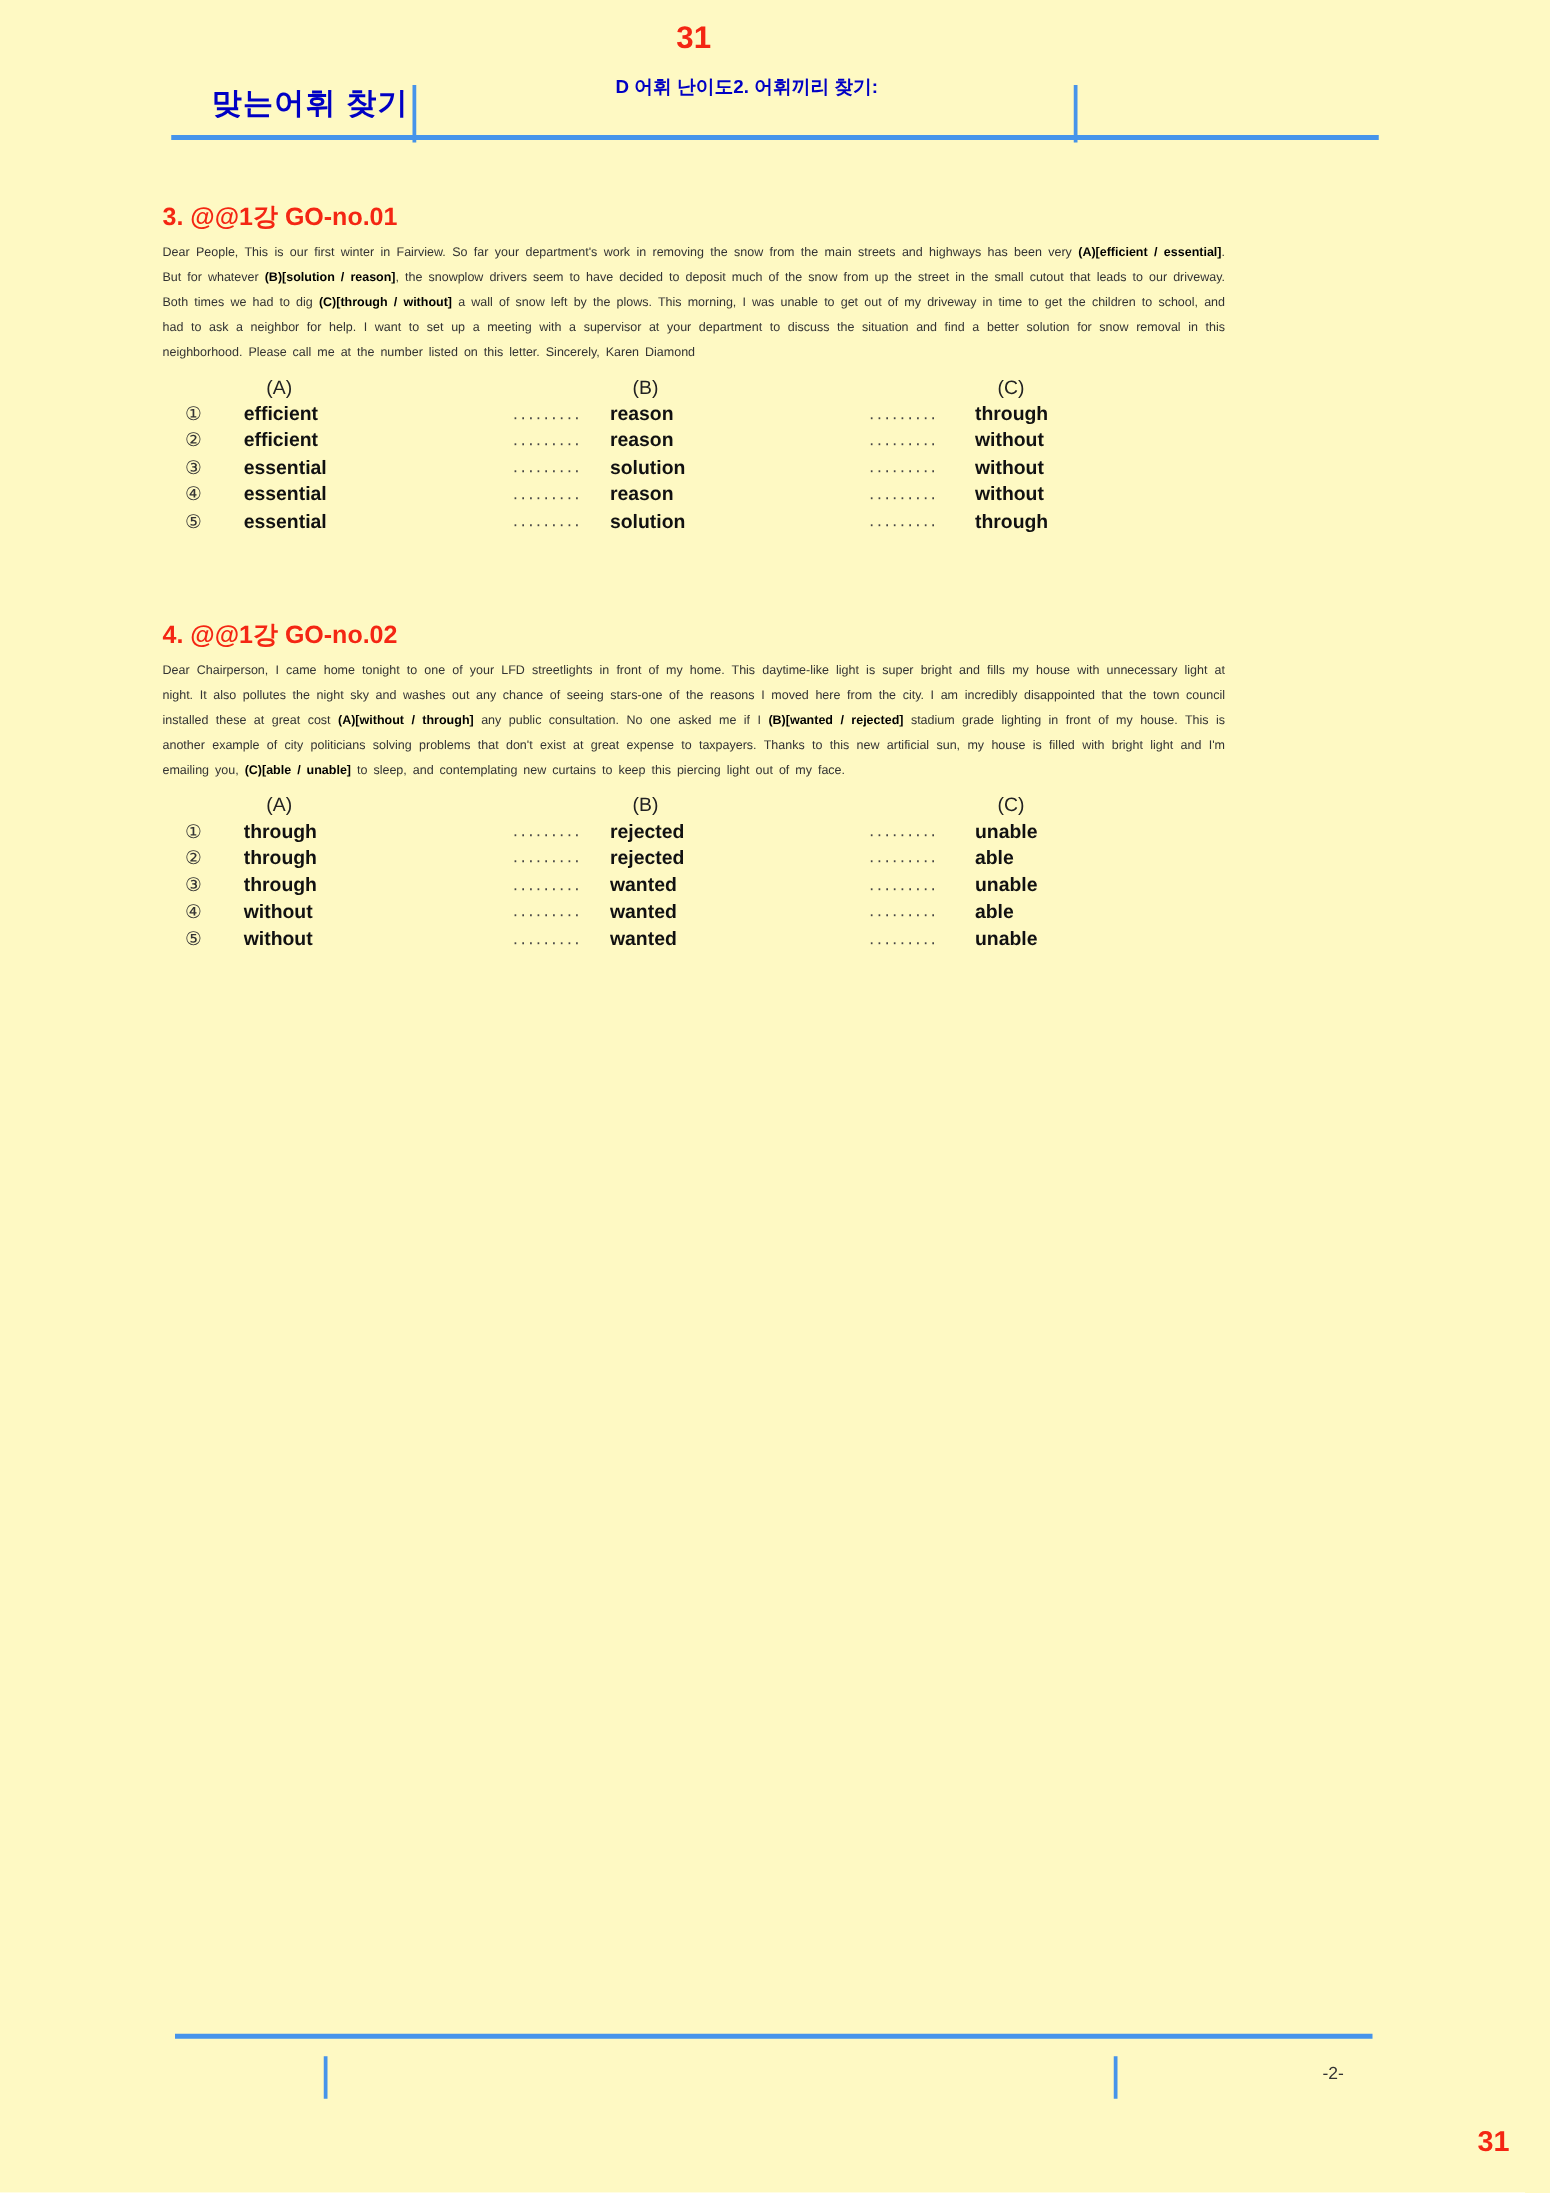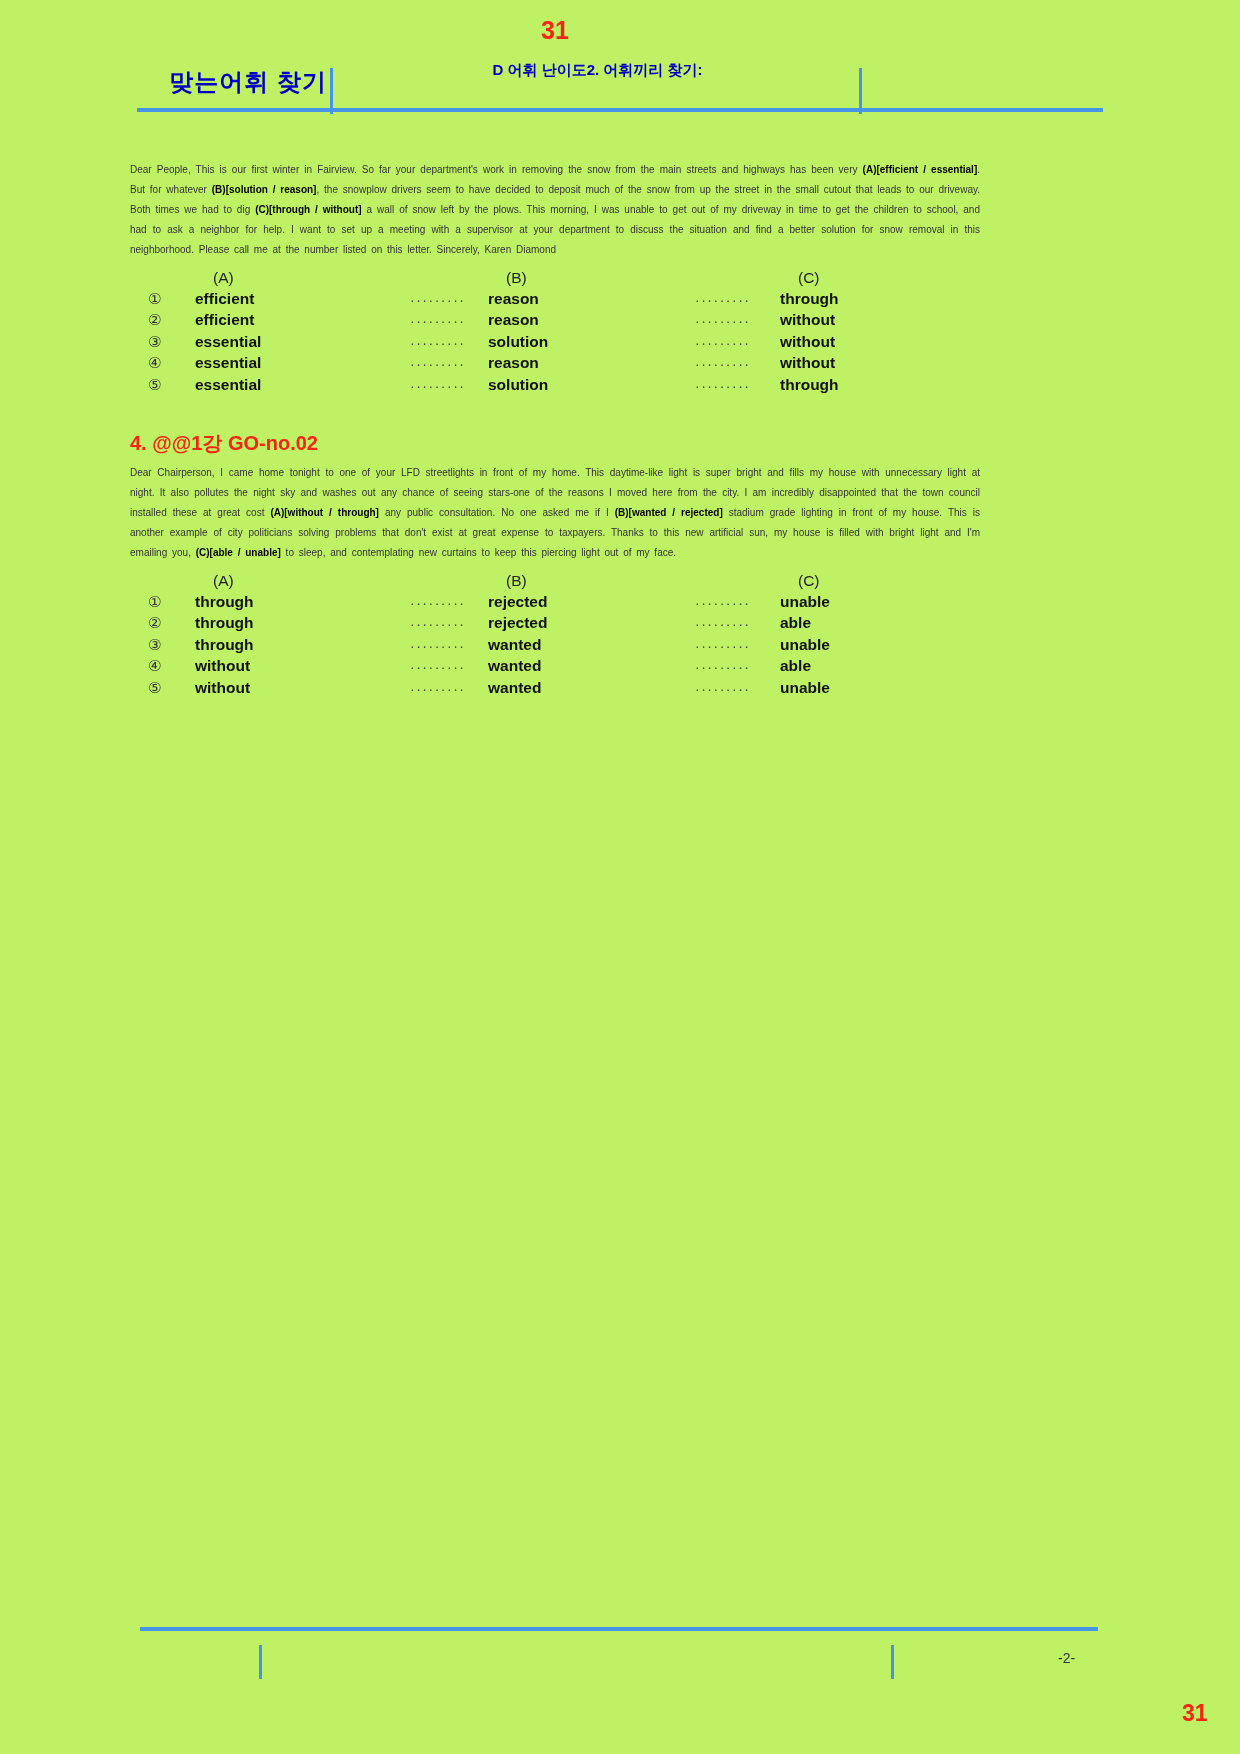--- a/index.html
+++ b/index.html
@@ -1,17 +1,17 @@
 <!DOCTYPE html>
 <html><head>
 <meta charset="utf-8">
 <style>
   html,body { margin:0; padding:0; background:#ffffff; }
   .page {
-    position:relative; width:1240px; height:1754px; background:#bef264;
+    position:relative; width:1240px; height:1754px; background:#fef9c3;
     font-family:"Liberation Sans","DejaVu Sans",sans-serif; color:#2e2e2e;
     overflow:hidden;
   }
   .top-num {
     position:absolute; left:130px; top:16px; width:850px; text-align:center;
     font-size:25px; font-weight:bold; color:#f42613;
   }
   .hdr-title {
     position:absolute; left:137px; top:66px; width:190px; text-align:right;
     font-size:24px; font-weight:bold; color:#0000c4; letter-spacing:1px;
@@ -25,21 +25,21 @@
   }
   .hdr-line1 { font-size:15px; line-height:24px; }
   .hdr-line2 { font-size:15px; line-height:24px; }
   .hdr-rule {
     position:absolute; left:137px; top:108px; width:966px; height:4px; background:#4694ea;
   }
   .content { position:absolute; left:130px; top:160px; width:850px; }
   .q-title {
     margin:0 0 6px 0; font-size:20px; font-weight:bold; color:#f42613; letter-spacing:0px;
   }
-  .q4 { margin-top:34px; }
+  .q4 { margin-top:65px; }
   .passage {
     margin:0; font-size:10px; line-height:20px; text-align:justify;
     color:#333333; word-spacing:2px;
   }
   .passage .b { font-weight:bold; color:#000000; }
   .opts { margin-top:8px; }
   .opt-head, .opt-row {
     display:grid; grid-template-columns:47px 215px 78px 207px 85px auto;
     padding-left:18px; line-height:20.5px; font-size:15.5px;
   }
@@ -75,20 +75,21 @@
   <div class="hdr-div hdr-div-left"></div>
   <div class="hdr-center">
     <div class="hdr-line1">D 어휘 난이도2. 어휘끼리 찾기:</div>
   </div>
   <div class="hdr-div hdr-div-right"></div>
   <div class="hdr-rule"></div>
 
   <div class="content">
 
     <section>
+      <h3 class="q-title">3. @@1강 GO-no.01</h3>
       <p class="passage"><span>Dear People, This is our first winter in Fairview. So far your department's work in removing the snow from the main streets and highways has been very </span><span class="b">(A)[efficient / essential]</span><span>. But for whatever </span><span class="b">(B)[solution / reason]</span><span>, the snowplow drivers seem to have decided to deposit much of the snow from up the street in the small cutout that leads to our driveway. Both times we had to dig </span><span class="b">(C)[through / without]</span><span> a wall of snow left by the plows. This morning, I was unable to get out of my driveway in time to get the children to school, and had to ask a neighbor for help. I want to set up a meeting with a supervisor at your department to discuss the situation and find a better solution for snow removal in this neighborhood. Please call me at the number listed on this letter. Sincerely, Karen Diamond</span></p>
       <div class="opts">
         <div class="opt-head">
           <span class="cell num"></span>
           <span class="cell word">(A)</span>
           <span class="cell dots"></span>
           <span class="cell word">(B)</span>
           <span class="cell dots"></span>
           <span class="cell word">(C)</span>
         </div>

